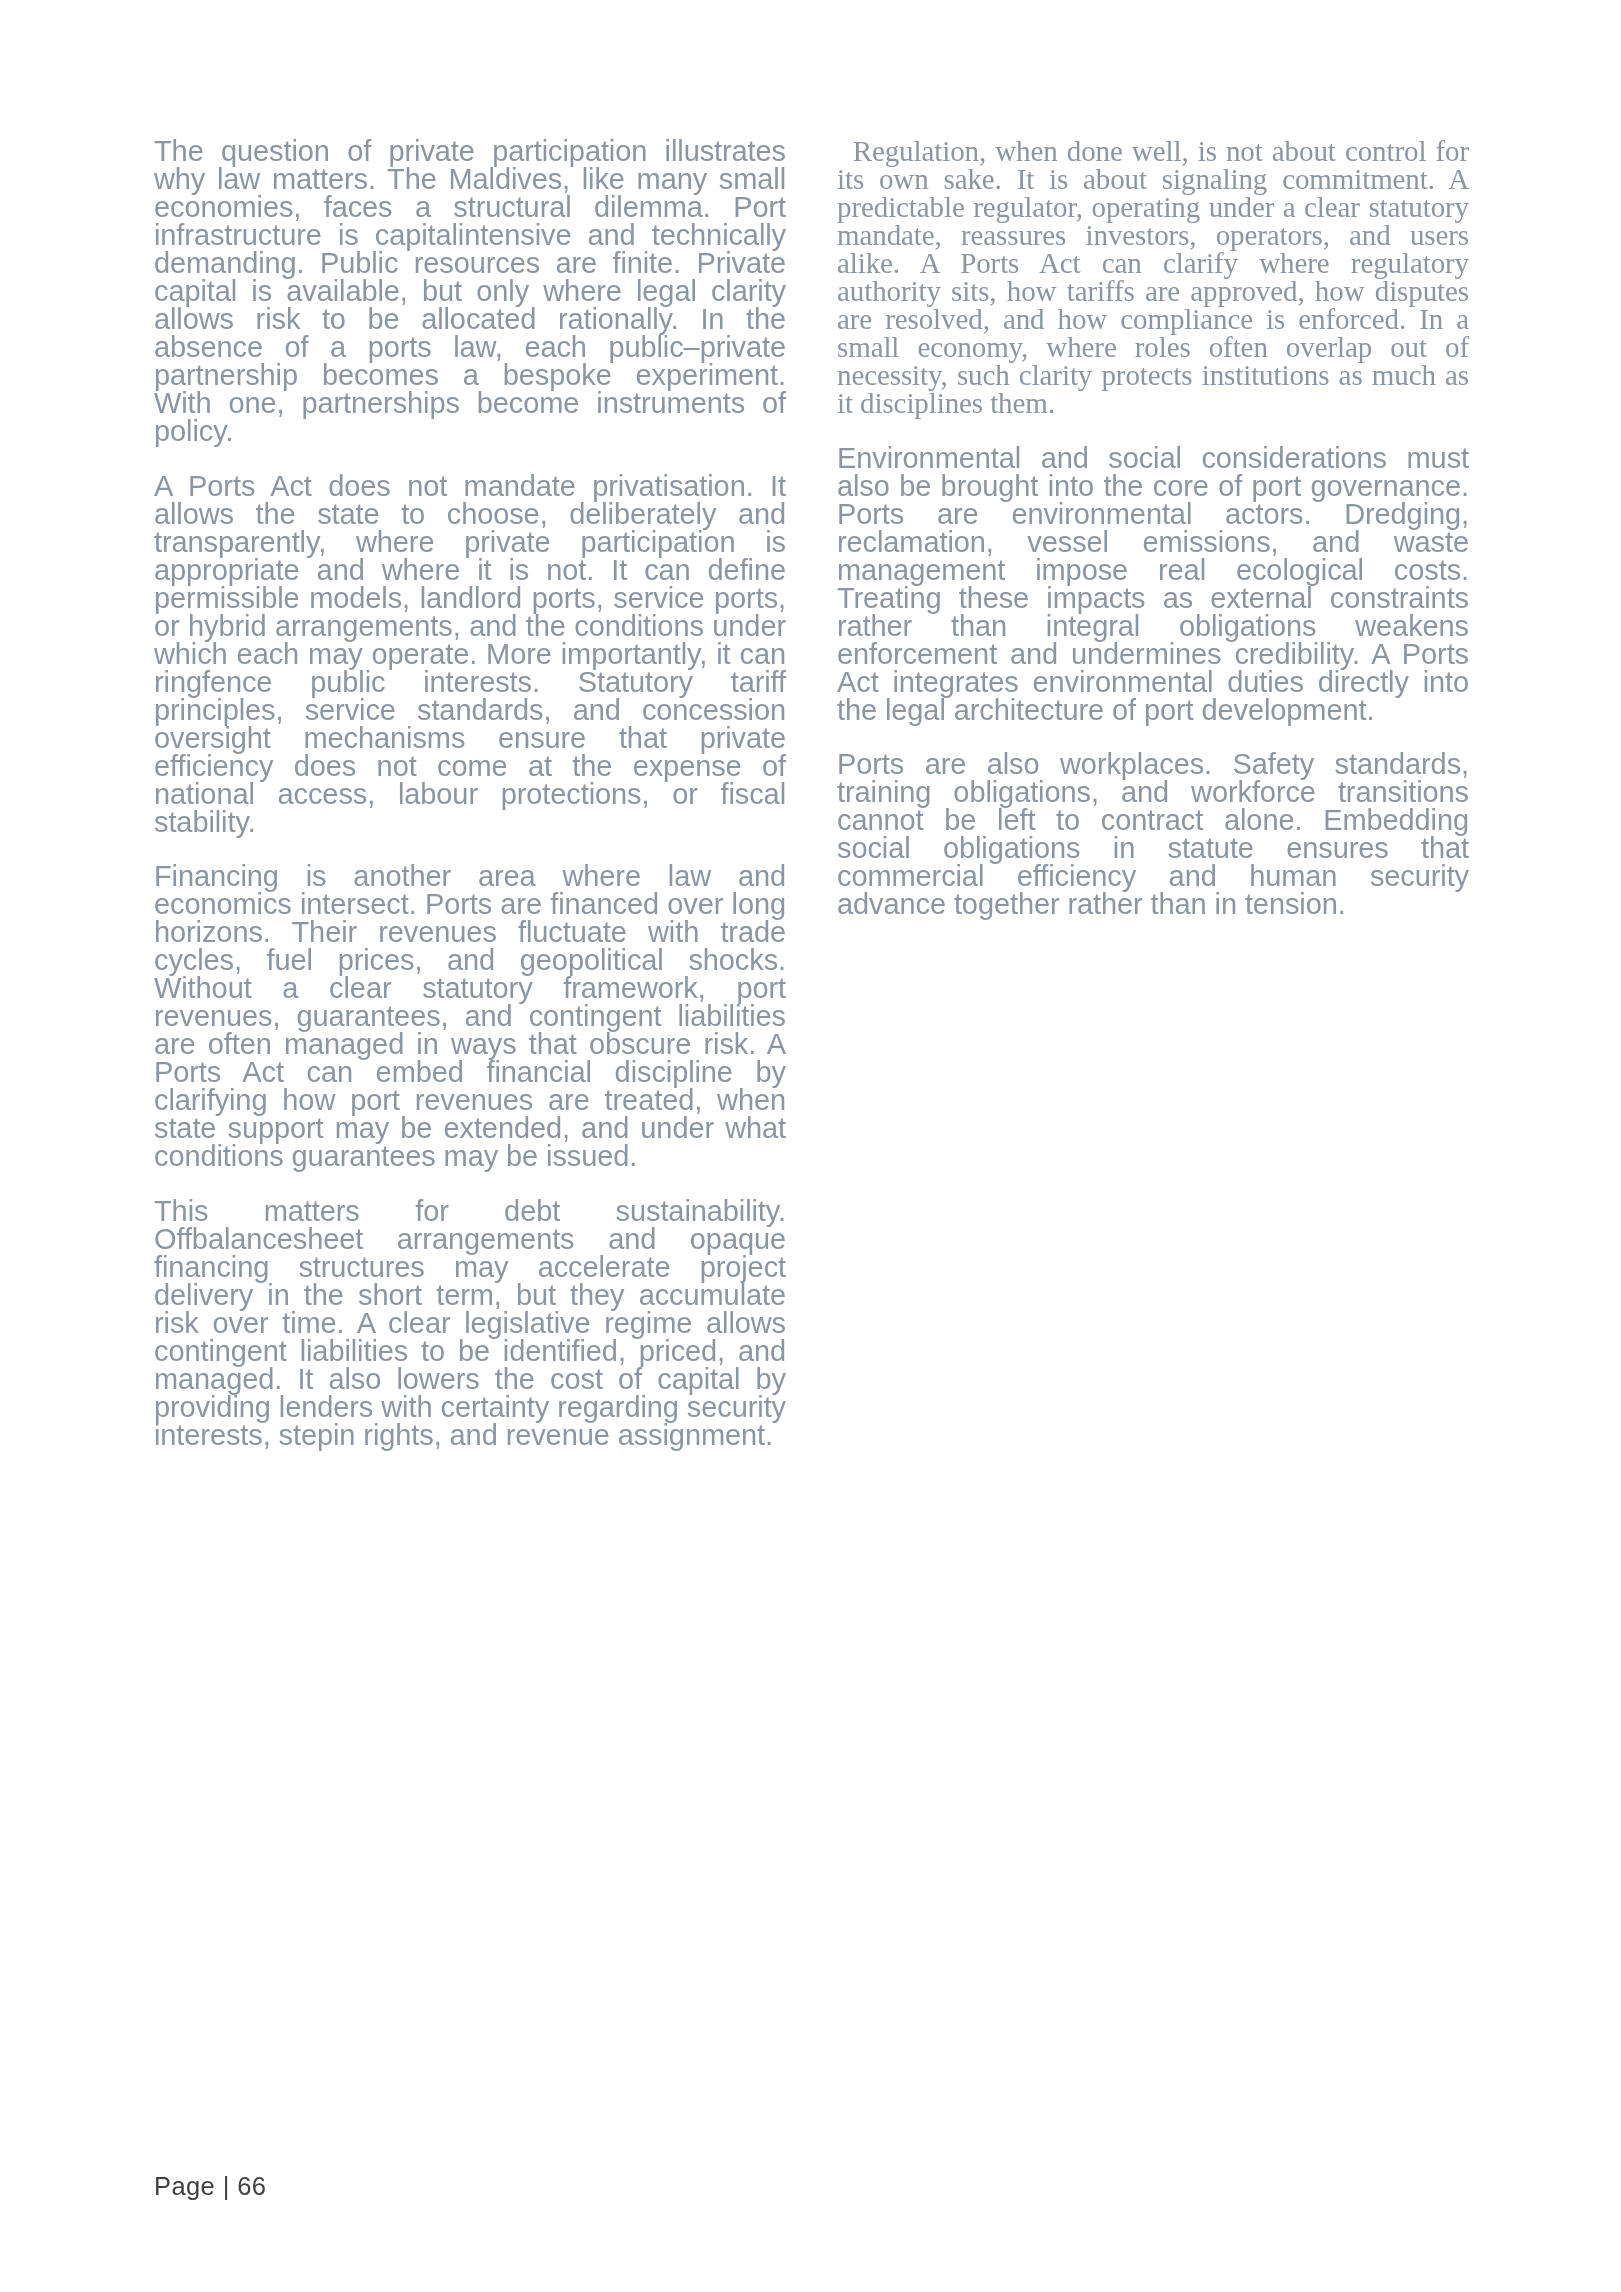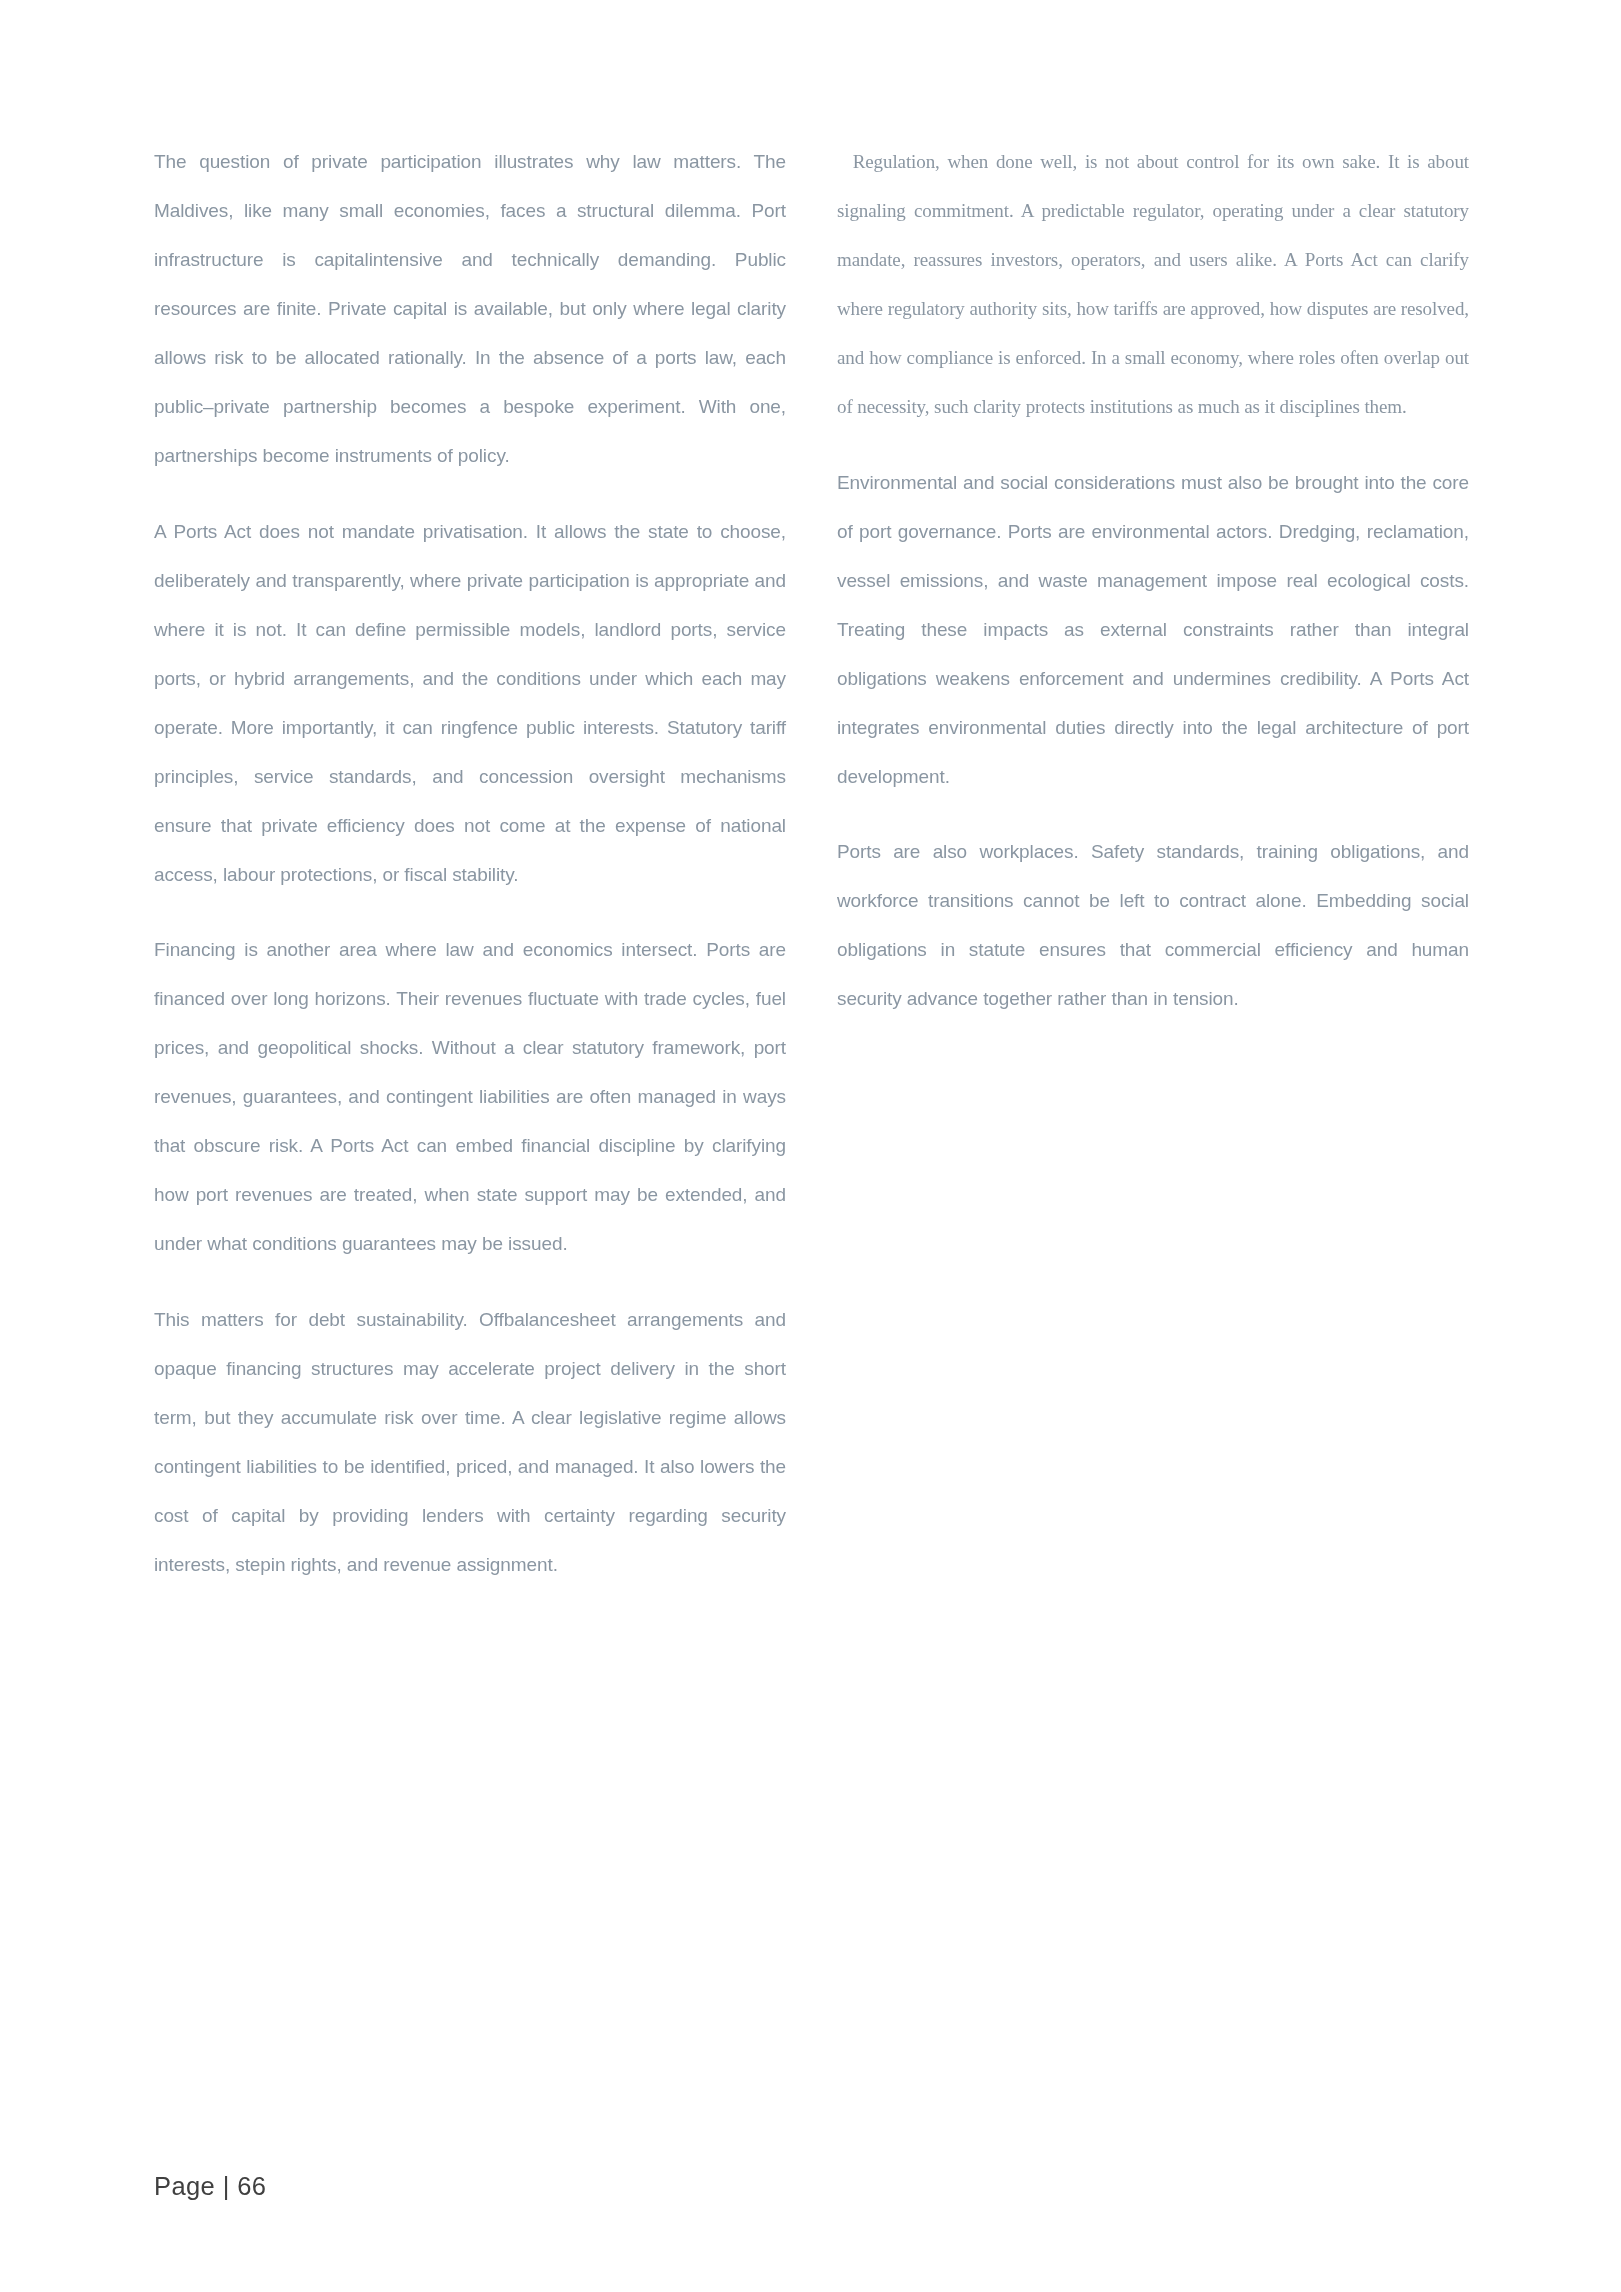--- a/index.html
+++ b/index.html
@@ -32,22 +32,22 @@
   .columns {
     display: flex;
     gap: 51px;
   }
   .col {
     width: 632px;
     flex: 0 0 632px;
   }
   .para {
     margin: 0 0 26.5px 0;
-    font-size: 19px;
-    line-height: 49px;
+    font-size: 29px;
+    line-height: 28px;
     color: #8a96a2;
     text-align: justify;
     letter-spacing: -0.1px;
   }
   .para:last-child {
     margin-bottom: 0;
   }
   .indent-first {
     text-indent: 15.7px;
     font-family: Liberation Serif, serif;

